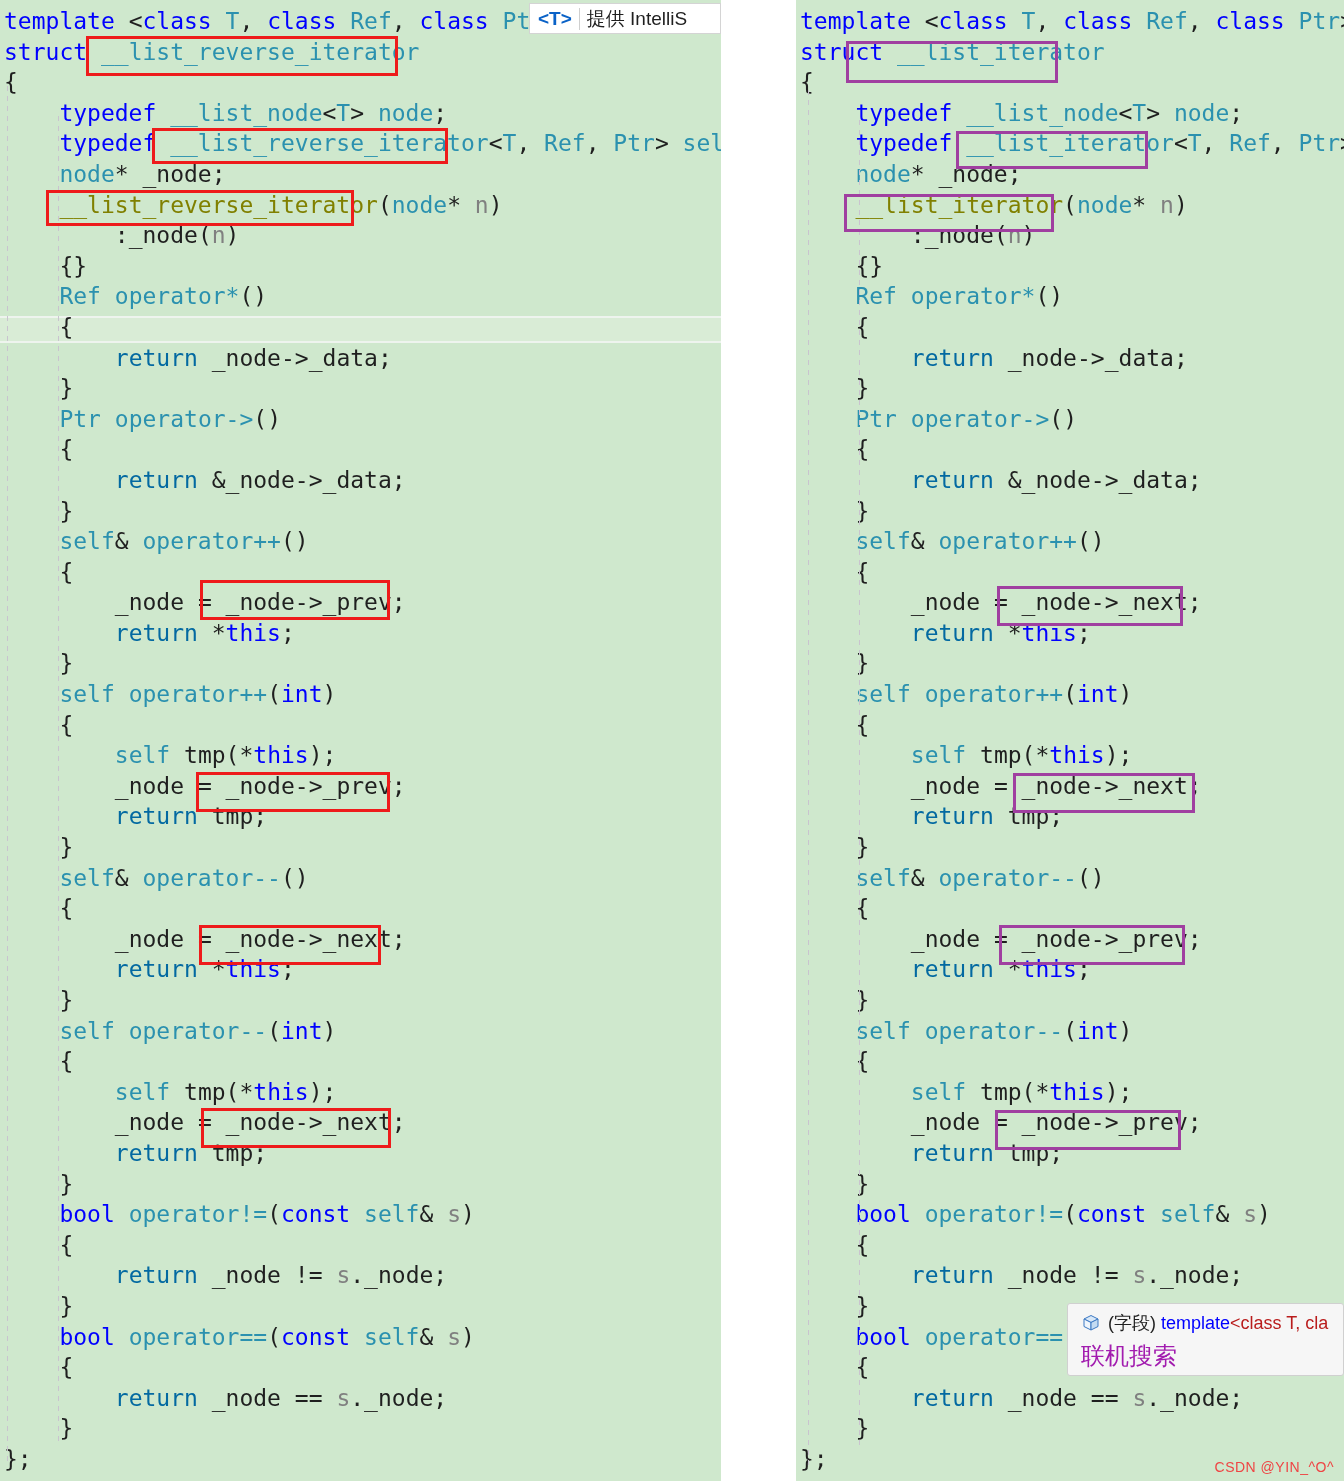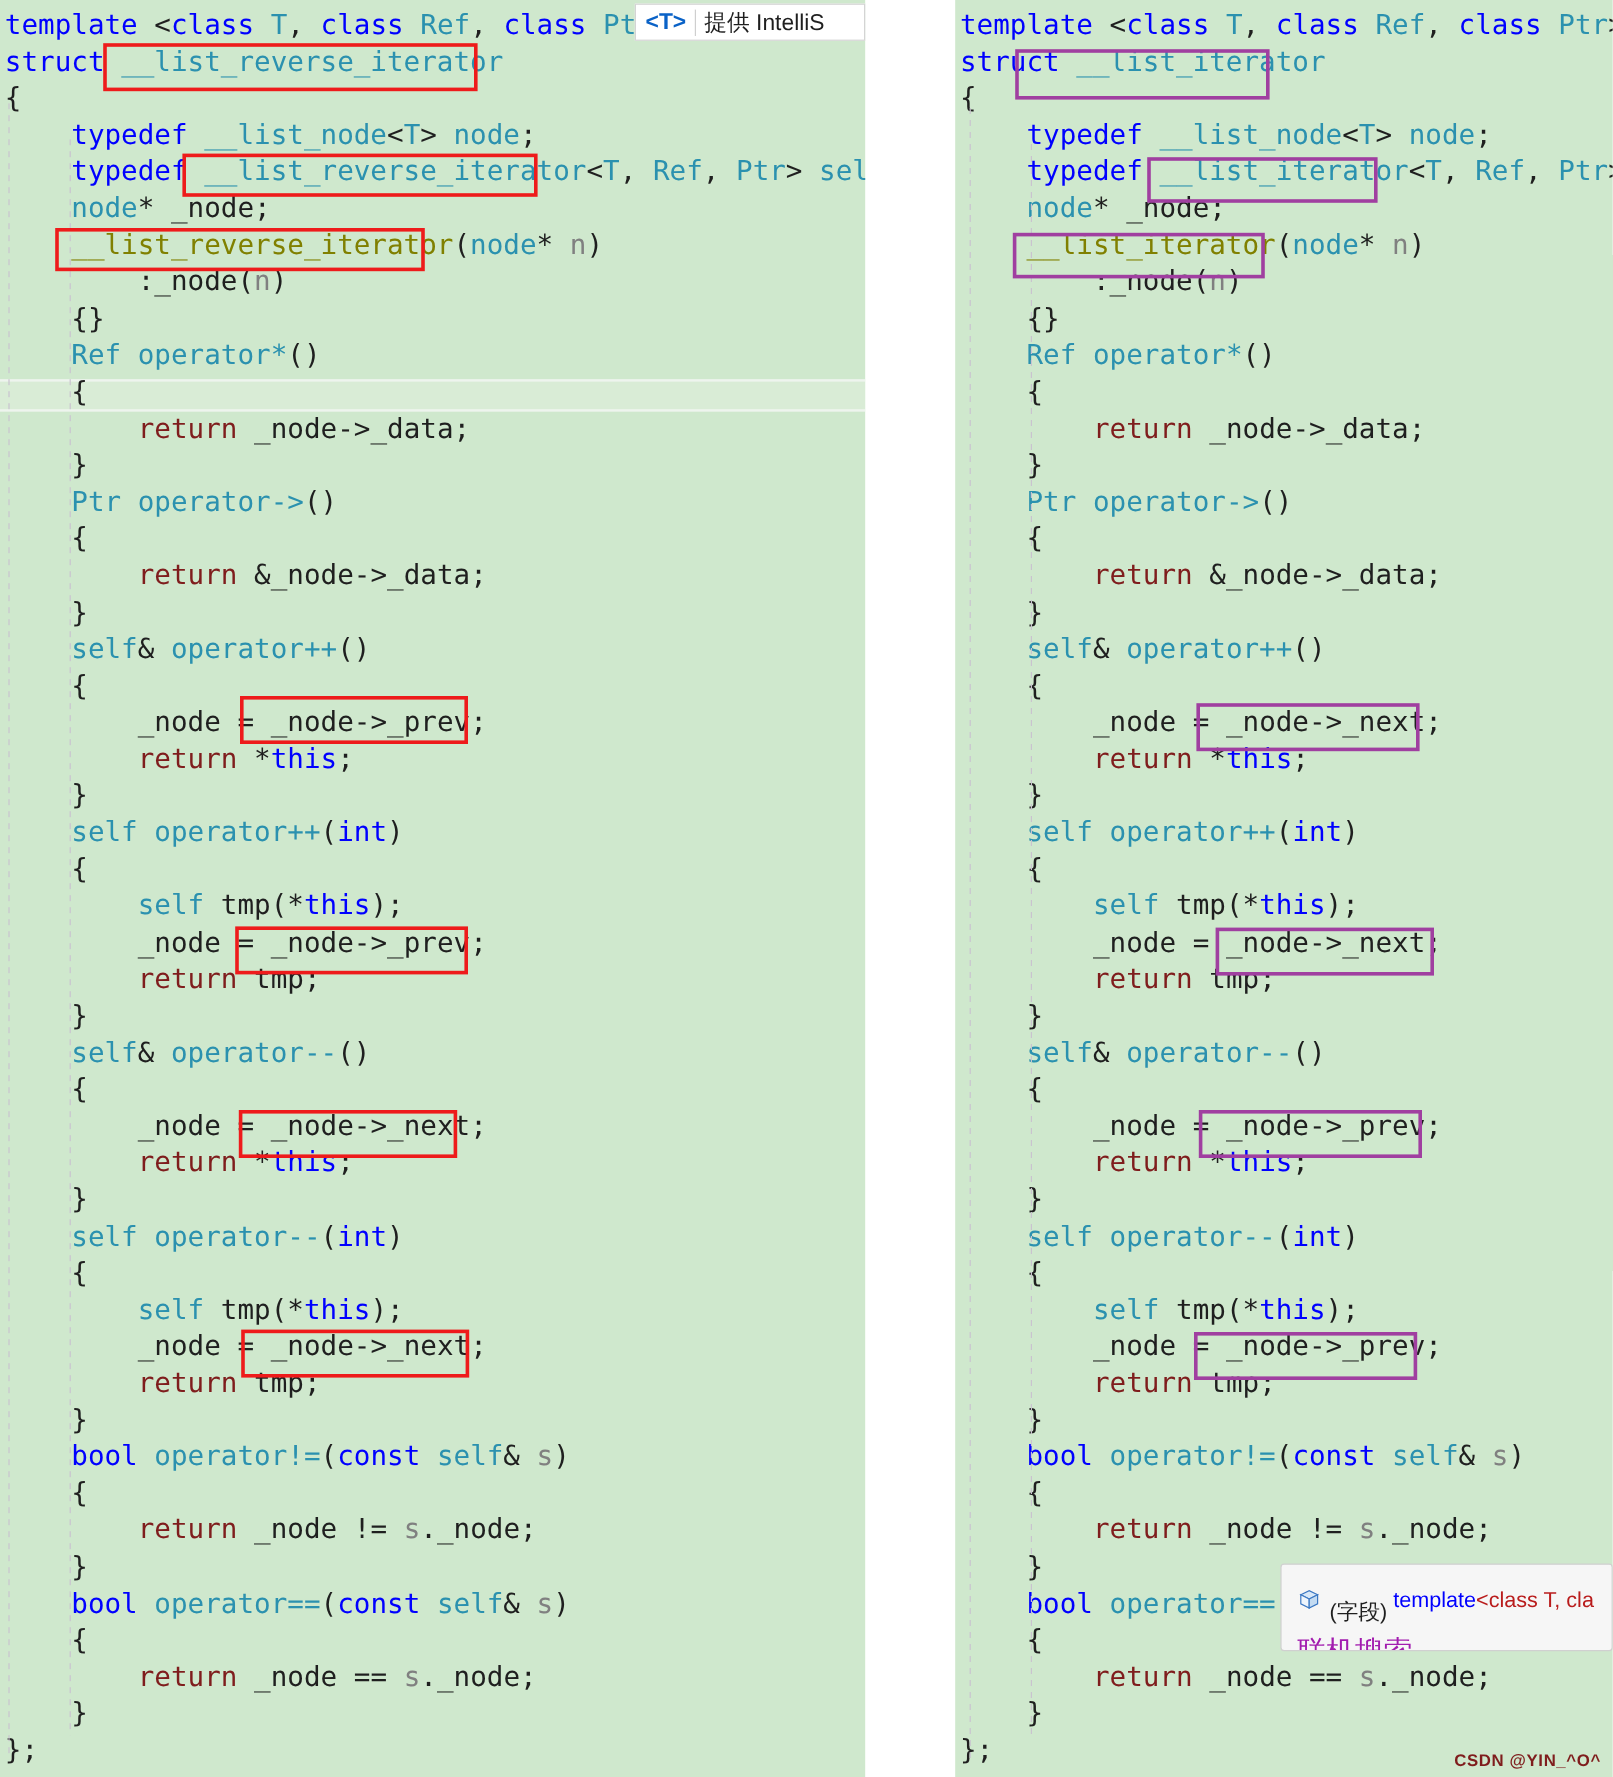--- a/index.html
+++ b/index.html
@@ -46,21 +46,21 @@
     position: absolute; left: 0; width: 721px;
     background: #d9ecd6;
     border-top: 2px solid #eef4ee;
     border-bottom: 2px solid #eef4ee;
     z-index: 0;
   }
 
   
   .kw   { color: #0000ff; }               
   .typ  { color: #2b91af; }               
-  .ctl  { color: #7f1d1d; }               
+  .ctl  { color: #0369a1; }               
   .fn   { color: #808000; }               
   .var  { color: #1f1f1f; text-align: center; }               
   .param{ color: #808080; }               
   .punc { color: #1f1f1f; }
 
   
   .box {
     position: absolute;
     border: 3px solid #ee1b1b;
     z-index: 5;
@@ -94,34 +94,33 @@
     background: #f6f6f6;
     border: 1px solid #d0d0d0;
     border-radius: 3px;
     z-index: 20;
     overflow: hidden;
     font-family: "Liberation Sans", sans-serif;
     padding: 7px 0 0 13px;
   }
   #tip-qi .row1 { display: flex; align-items: center; white-space: nowrap; font-size: 18px; }
   #tip-qi .cube { width: 20px; height: 18px; margin-right: 7px; flex: 0 0 auto; }
-  #tip-qi .field-tag { color: #1f1f1f; margin-right: 5px; margin-top: 20px; }
+  #tip-qi .field-tag { color: #1f1f1f; margin-right: 5px; }
   #tip-qi .sig-kw { color: #0000ff; }
   #tip-qi .sig-pl { color: #b91c1c; }
   #tip-qi .row2 { margin-top: 5px; font-size: 24px; color: #a21caf; }
 
   
   #watermark {
     position: absolute; right: 10px; bottom: 6px;
     font-family: "Liberation Sans", sans-serif;
     font-size: 14px;
-    color: #7f1d1d;
+    color: #ef4444;
     letter-spacing: 0.5px;
     z-index: 30;
-    font-weight: bold;
   }
 </style>
 </head>
 <body>
 
 <div id="root">
 
   <div class="pane" id="pane-left">
     <div class="guide g1"></div>
     <div class="guide g2"></div>

